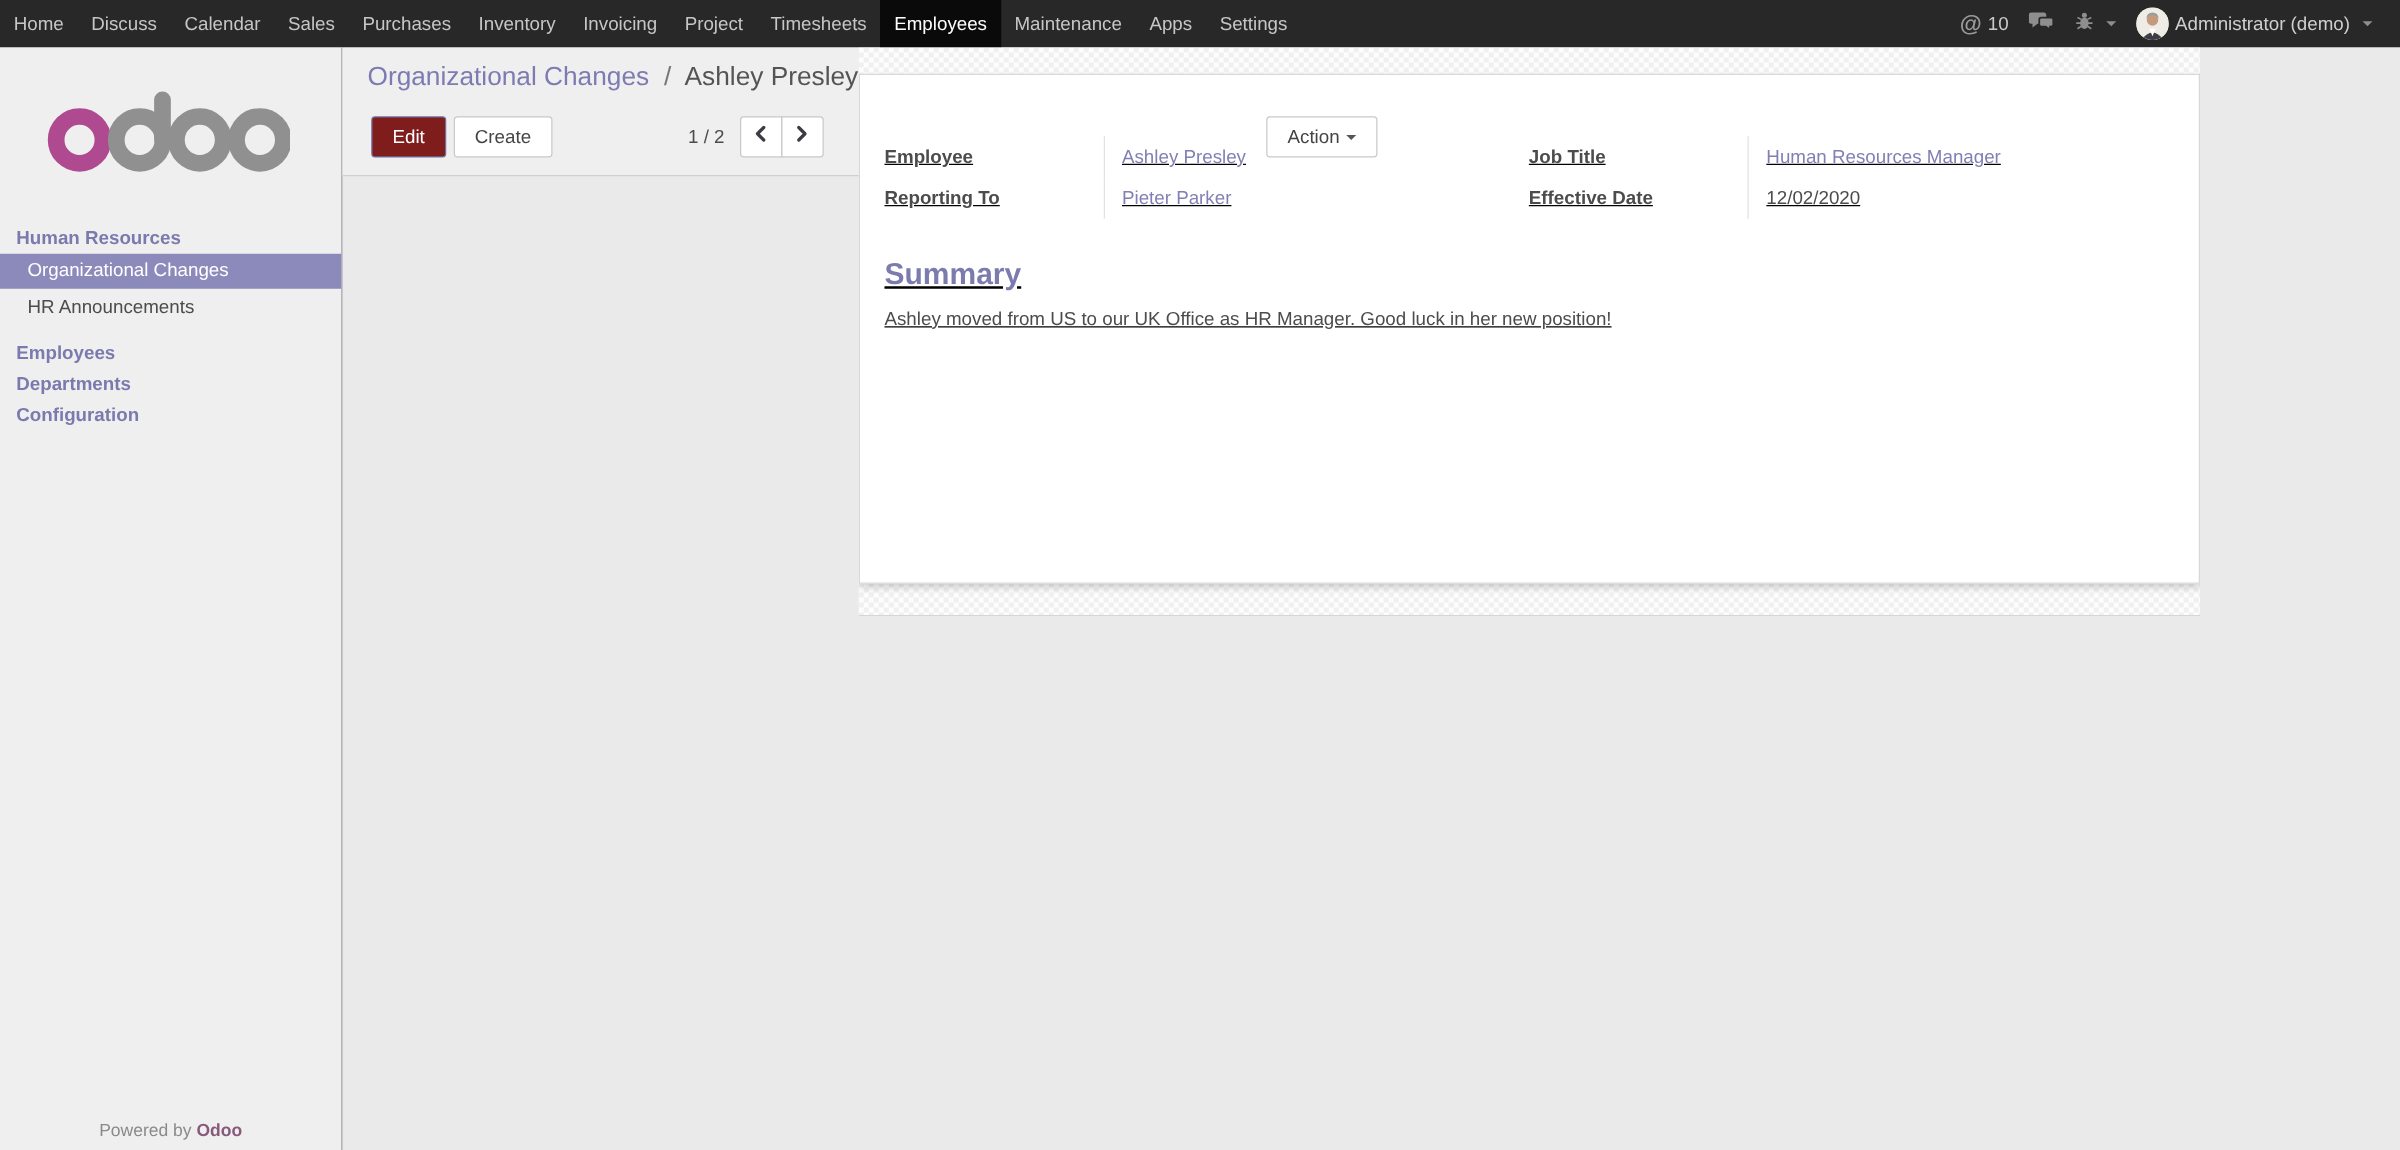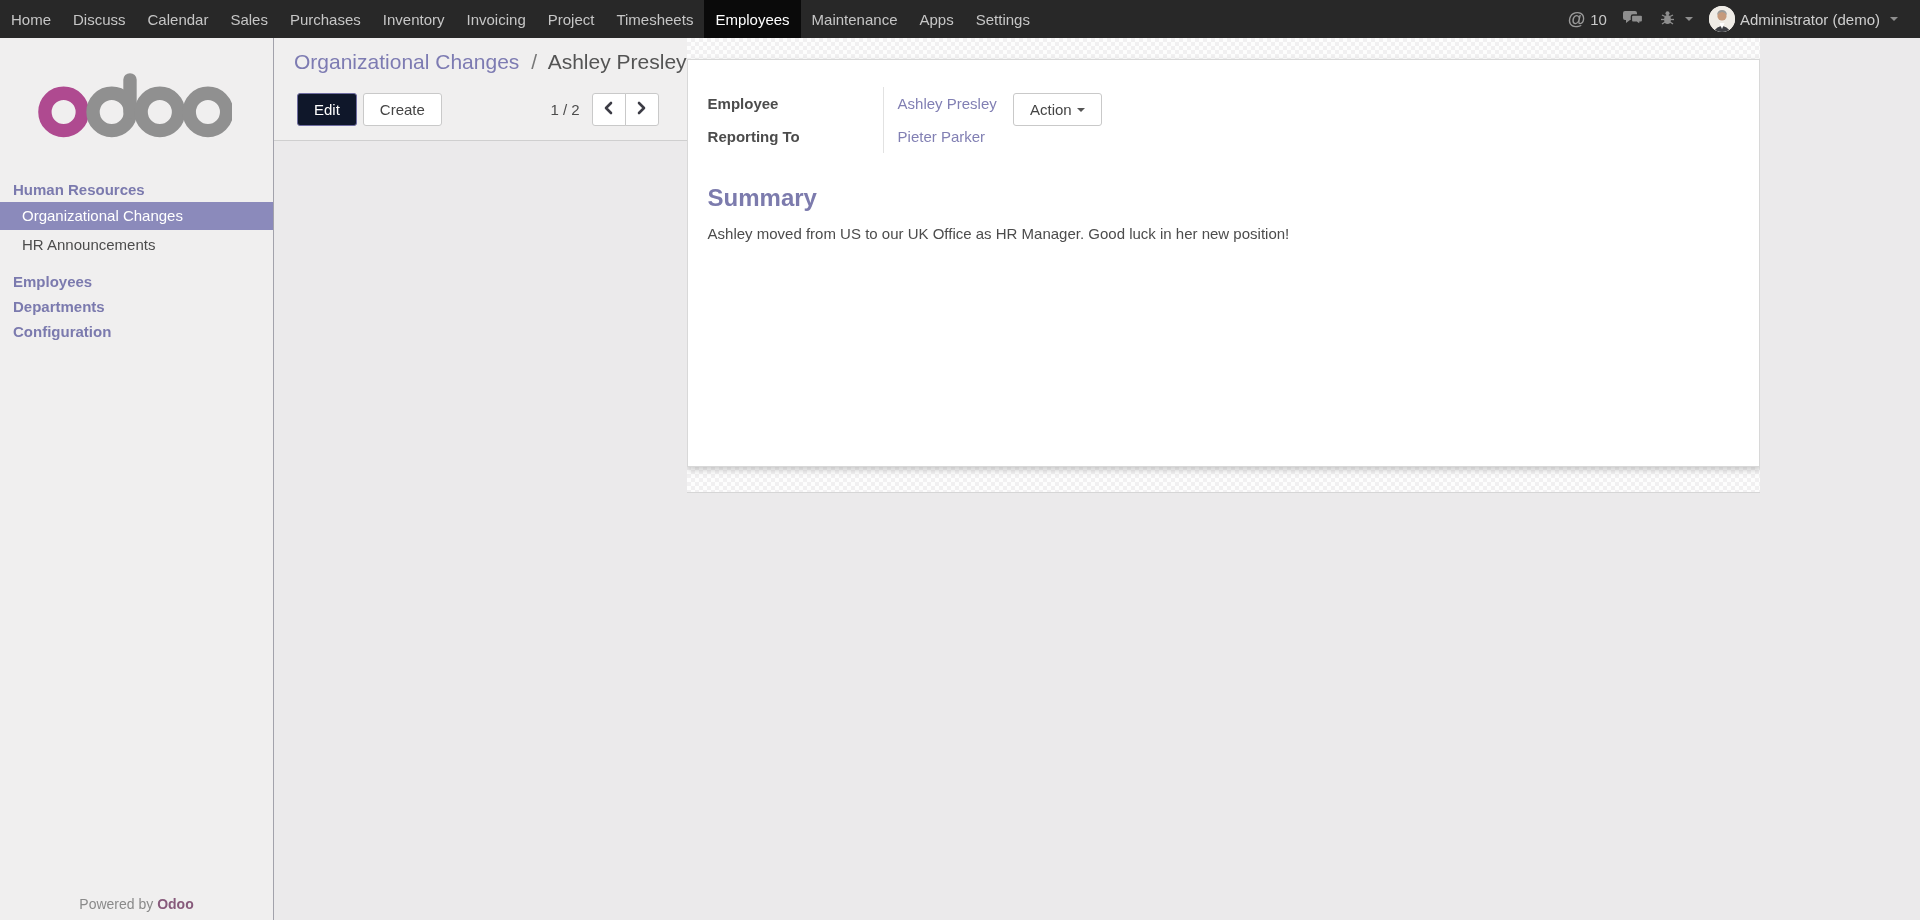--- a/index.html
+++ b/index.html
@@ -45,38 +45,38 @@
   .control-panel { height:103px; background:#f0efef; border-bottom:1px solid #cfcfcf;
     position:relative; padding:12px 0 0 20px; }
   .breadcrumb { font-size:21px; }
   .bc-parent { color:#7d7bb2; cursor:pointer; }
   .bc-sep { color:#777777; padding:0 6px; }
   .bc-current { color:#545454; }
   .btn-row { position:absolute; top:55px; left:23px; display:flex; gap:6px; }
   .btn { font-size:15px; height:33px; padding:0 16px; border-radius:3px; cursor:pointer;
     display:inline-flex; align-items:center; border:1px solid #c9c9c9; background:#ffffff;
     color:#444444; font-family:"Liberation Sans", sans-serif; }
-  .btn.primary { background:#0f172a; border-color:#6f6da1; color:#ffffff; }
+  .btn.primary { background:#7f1d1d; border-color:#6f6da1; color:#ffffff; }
   .action-wrap { position:absolute; top:55px; left:739px; }
   .btn .caret { border-top-color:#555555; }
   .pager { position:absolute; top:55px; right:28px; display:flex; align-items:center; }
   .pager-text { font-size:15px; color:#4c4c4c; margin-right:12px; }
   .pager-btn { width:34px; height:33px; background:#ffffff; border:1px solid #c9c9c9;
     display:flex; align-items:center; justify-content:center; cursor:pointer; }
   .pager-btn.prev { border-radius:3px 0 0 3px; }
   .pager-btn.next { border-radius:0 3px 3px 0; margin-left:-1px; }
 
   
   .form-body { height:455px; border-bottom:1px solid #d6d6d6;
     background-color:#fdfdfd;
     background-image:conic-gradient(#f1f0f1 25%, transparent 25% 50%, #f1f0f1 50% 75%, transparent 75%);
     background-size:8px 8px; overflow:hidden; }
   .sheet { width:1073px; height:408px; margin:21px auto 0; background:#ffffff;
     border:1px solid #d8d8d8; box-shadow:1px 3px 6px rgba(80,80,80,0.28);
-    padding:27px 20px 20px; }
+    padding:49px 20px 20px;text-decoration:underline; }
   .groups { display:flex; }
   .group { width:50%; display:grid; grid-template-columns:175px 1fr; }
   .f-label { font-size:15px; font-weight:bold; color:#4c4c4c; line-height:33px; }
   .f-value { font-size:15px; color:#4c4c4c; line-height:33px;
     border-left:1px solid #e2e2e2; padding-left:14px; }
   .f-value.link { color:#817fb3; cursor:pointer; }
   .summary-title { margin-top:31px; font-size:24px; font-weight:bold; color:#7c7bad; }
   .summary-body { margin-top:13px; font-size:15px; color:#4c4c4c; }
   .below { flex:1; background:#ebeaeb; }
 </style>
@@ -211,20 +211,26 @@
 
     <div class="form-body">
       <div class="sheet">
         <div class="groups">
           <div class="group">
             <div class="f-label">Employee</div>
             <div class="f-value link">Ashley Presley</div>
             <div class="f-label">Reporting To</div>
             <div class="f-value link">Pieter Parker</div>
           </div>
+          <div class="group">
+            <div class="f-label">Job Title</div>
+            <div class="f-value link">Human Resources Manager</div>
+            <div class="f-label">Effective Date</div>
+            <div class="f-value">12/02/2020</div>
+          </div>
         </div>
         <div class="summary-title">Summary</div>
         <div class="summary-body">Ashley moved from US to our UK Office as HR Manager. Good luck in her new position!</div>
       </div>
     </div>
 
     <div class="below"></div>
   </div>
 </div>
 

